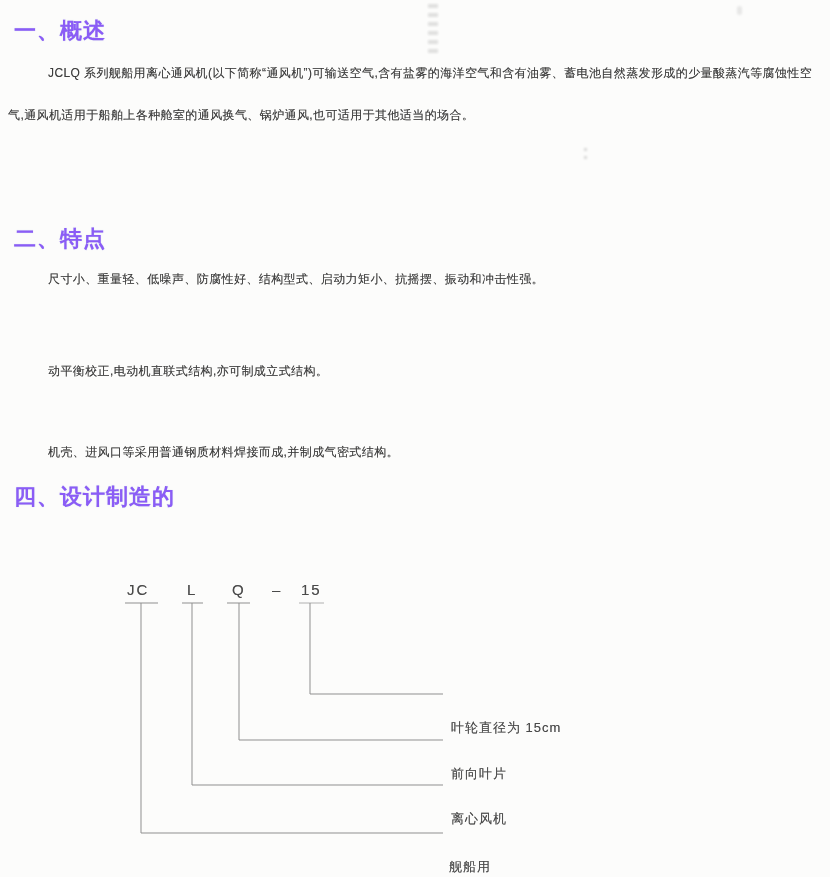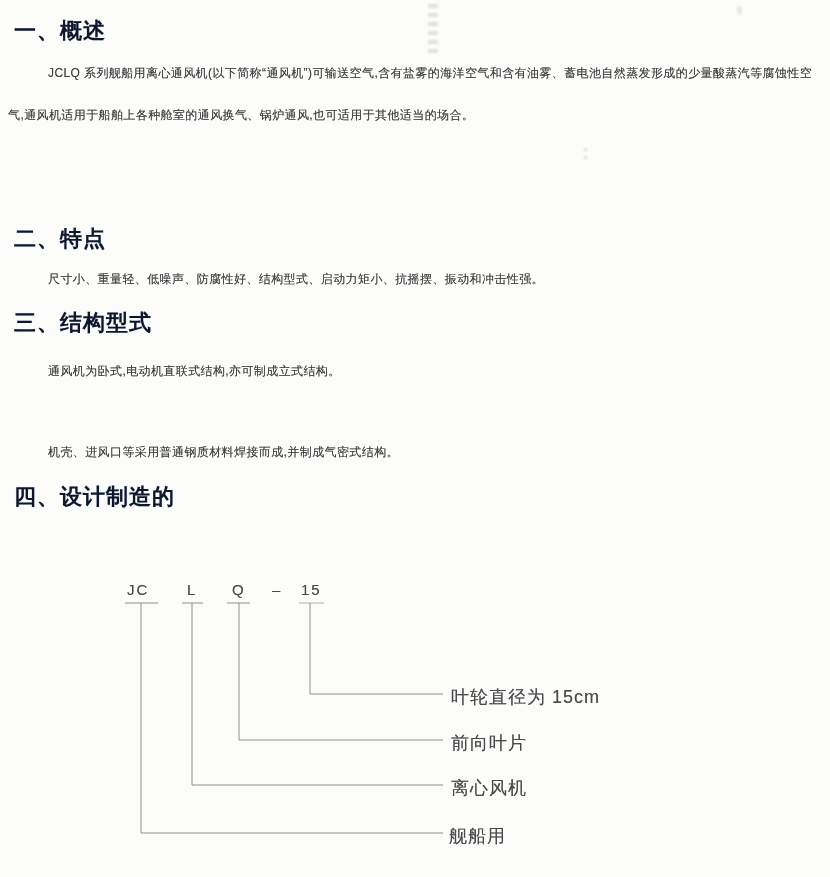--- a/index.html
+++ b/index.html
@@ -7,21 +7,21 @@
     width:830px;height:877px;
     background:#fcfcfb;
     font-family:"Liberation Sans","DejaVu Sans",sans-serif;
     position:relative;
     overflow:hidden;
   }
   .page{position:absolute;left:0;top:0;width:830px;height:877px;}
   .heading{
     position:absolute;left:14px;
     font-size:22px;font-weight:bold;
-    color:#0f172a;
+    color:#8b5cf6;
     letter-spacing:1px;
     line-height:30px;
     text-shadow:0 0 1px rgba(90,130,200,.35);
     white-space:nowrap;
   }
   .para{
     position:absolute;left:8px;width:816px;
     font-size:12px;line-height:42px;
     color:#3d3d3d;
     text-indent:40px;
@@ -30,24 +30,25 @@
   }
   .code-part{
     position:absolute;
     font-size:15px;color:#4a4a4a;
     letter-spacing:2px;
     text-shadow:0 0 0.6px rgba(60,60,60,.5);
     white-space:nowrap;
   }
   .leader-label{
     position:absolute;
-    font-size:18px;color:#4a4a4a;
+    font-size:13px;color:#4a4a4a;
     letter-spacing:1px;
     text-shadow:0 0 0.6px rgba(60,60,60,.5);
     white-space:nowrap;
+    margin-top:34px;
   }
   svg.leaders{position:absolute;left:0;top:0;pointer-events:none;}
   .artifact{
     position:absolute;background:#b9b9b9;opacity:.35;filter:blur(1px);
   }
   .artifact.v{width:10px;height:52px;left:428px;top:4px;opacity:.28;
     background:repeating-linear-gradient(180deg,#9a9a9a 0 4px,transparent 4px 9px);}
   .artifact.dot{width:5px;height:9px;left:737px;top:6px;border-radius:2px;opacity:.3;}
   .artifact.colon{width:3px;height:12px;left:584px;top:148px;opacity:.3;
     background:repeating-linear-gradient(180deg,#8a8a8a 0 3px,transparent 3px 8px);}
@@ -60,22 +61,21 @@
   <div class="artifact v"></div>
   <div class="artifact dot"></div>
   <div class="artifact colon"></div>
 
   <div class="heading" style="top:16px">一、概述</div>
   <div class="para" style="top:52px">JCLQ 系列舰船用离心通风机(以下简称“通风机”)可输送空气,含有盐雾的海洋空气和含有油雾、蓄电池自然蒸发形成的少量酸蒸汽等腐蚀性空气,通风机适用于船舶上各种舱室的通风换气、锅炉通风,也可适用于其他适当的场合。</div>
 
   <div class="heading" style="top:224px">二、特点</div>
   <div class="para" style="top:258px">尺寸小、重量轻、低噪声、防腐性好、结构型式、启动力矩小、抗摇摆、振动和冲击性强。</div>
 
-  <div class="heading" style="top:308px">三、结构型式</div>
-  <div class="para" style="top:350px">通风机为卧式,电动机直联式结构,亦可制成立式结构。</div>
+  <div class="para" style="top:350px">动平衡校正,电动机直联式结构,亦可制成立式结构。</div>
   <div class="para" style="top:431px">机壳、进风口等采用普通钢质材料焊接而成,并制成气密式结构。</div>
 
   <div class="heading" style="top:482px">四、设计制造的</div>
 
   <div class="code-part" style="left:127px;top:581px">JC</div>
   <div class="code-part" style="left:187px;top:581px">L</div>
   <div class="code-part" style="left:232px;top:581px">Q</div>
   <div class="code-part" style="left:272px;top:581px">–</div>
   <div class="code-part" style="left:301px;top:581px">15</div>
 

